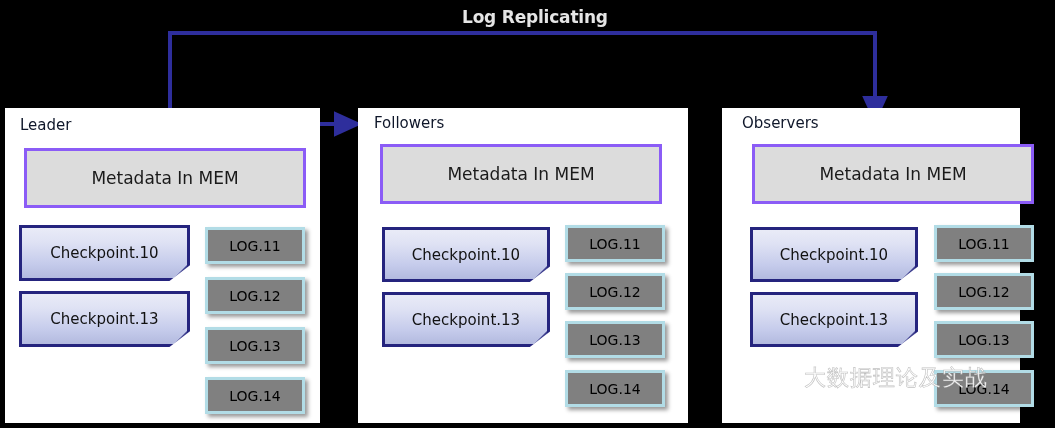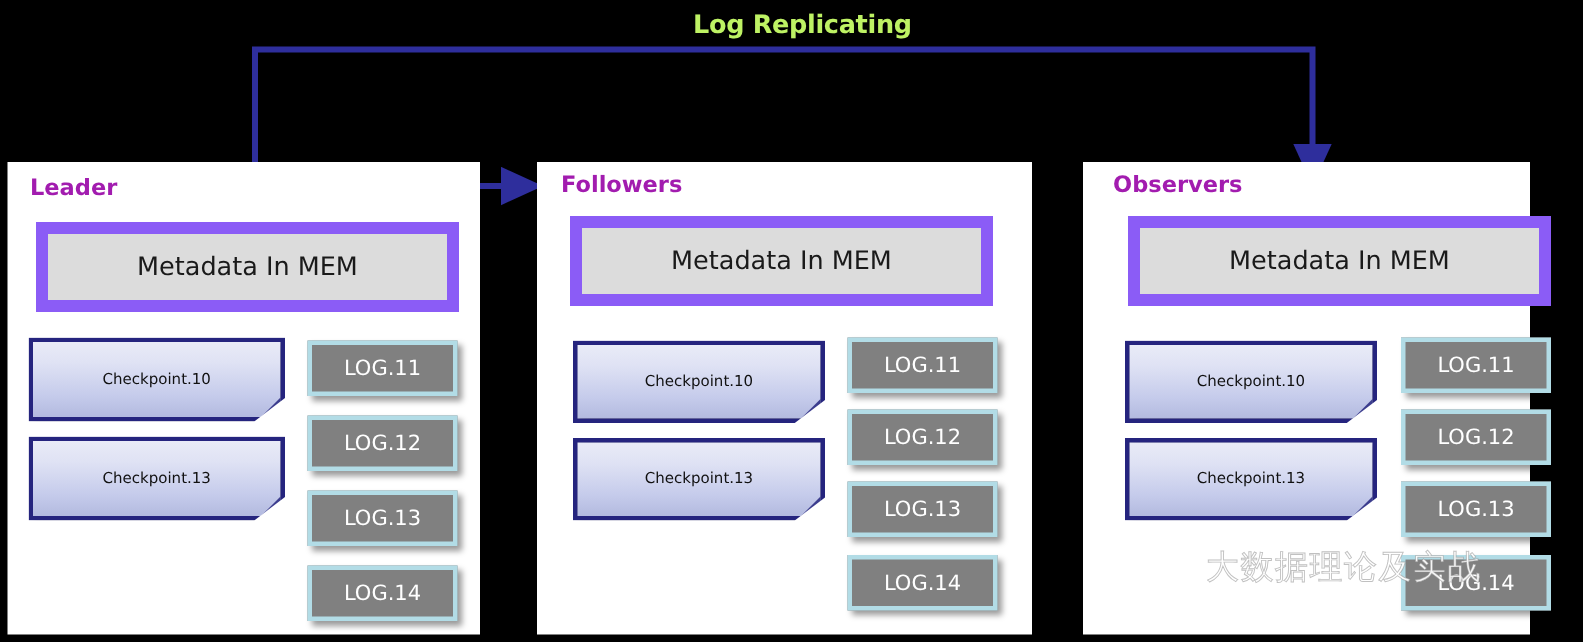--- a/index.html
+++ b/index.html
@@ -18,21 +18,21 @@
     overflow: hidden;
   }
 
   
   .diagram-title {
     position: absolute;
     left: 462px;
     top: 7px;
     font-size: 17px;
     font-weight: bold;
-    color: #bef264;
+    color: #e5e5e5;
     letter-spacing: -0.2px;
     white-space: nowrap;
   }
 
   
   .arrow-svg {
     position: absolute;
     left: 0;
     top: 0;
     width: 1055px;
@@ -46,46 +46,46 @@
     background: #ffffff;
     box-sizing: border-box;
   }
   .panel-leader    { left: 5px;   top: 108px; width: 315px; height: 315px; }
   .panel-followers { left: 358px; top: 108px; width: 330px; height: 315px; }
   .panel-observers { left: 722px; top: 108px; width: 298px; height: 315px; }
 
   .panel-label {
     position: absolute;
     font-size: 15px;
-    font-weight: bold;
-    color: #a21caf;
+    font-weight: normal;
+    color: #0f172a;
     white-space: nowrap;
   }
 
   
   .metadata-box {
     position: absolute;
     background: #dcdcdc;
-    border: 8px solid #8b5cf6;
+    border: 3px solid #8b5cf6;
     box-sizing: border-box;
     display: flex;
     align-items: center;
     justify-content: center;
     font-size: 17px;
     color: #1a1a1a;
   }
 
   
   .checkpoint-box {
     position: absolute;
     box-sizing: border-box;
     display: flex;
     align-items: center;
     justify-content: center;
-    font-size: 10px;
+    font-size: 15px;
     color: #111111;
     background: linear-gradient(to bottom, #e9ebf7 0%, #dfe2f4 28%, #c5cbeb 72%, #b3badf 100%);
     border: 3px solid #25247e;
     filter: drop-shadow(3px 3px 3px rgba(0,0,0,0.45));
     clip-path: polygon(0 0, 100% 0, 100% 72%, 88% 100%, 0 100%);
   }
   .checkpoint-fold {
     position: absolute;
     right: 0;
     bottom: 0;
@@ -99,21 +99,21 @@
   
   .log-box {
     position: absolute;
     box-sizing: border-box;
     background: #808080;
     border: 3px solid #b2dce6;
     display: flex;
     align-items: center;
     justify-content: center;
     font-size: 14px;
-    color: #ffffff;
+    color: #000000;
     box-shadow: 3px 3px 4px rgba(0,0,0,0.40);
   }
 
   
   .watermark {
     position: absolute;
     left: 754px;
     top: 363px;
     display: flex;
     align-items: flex-start;

